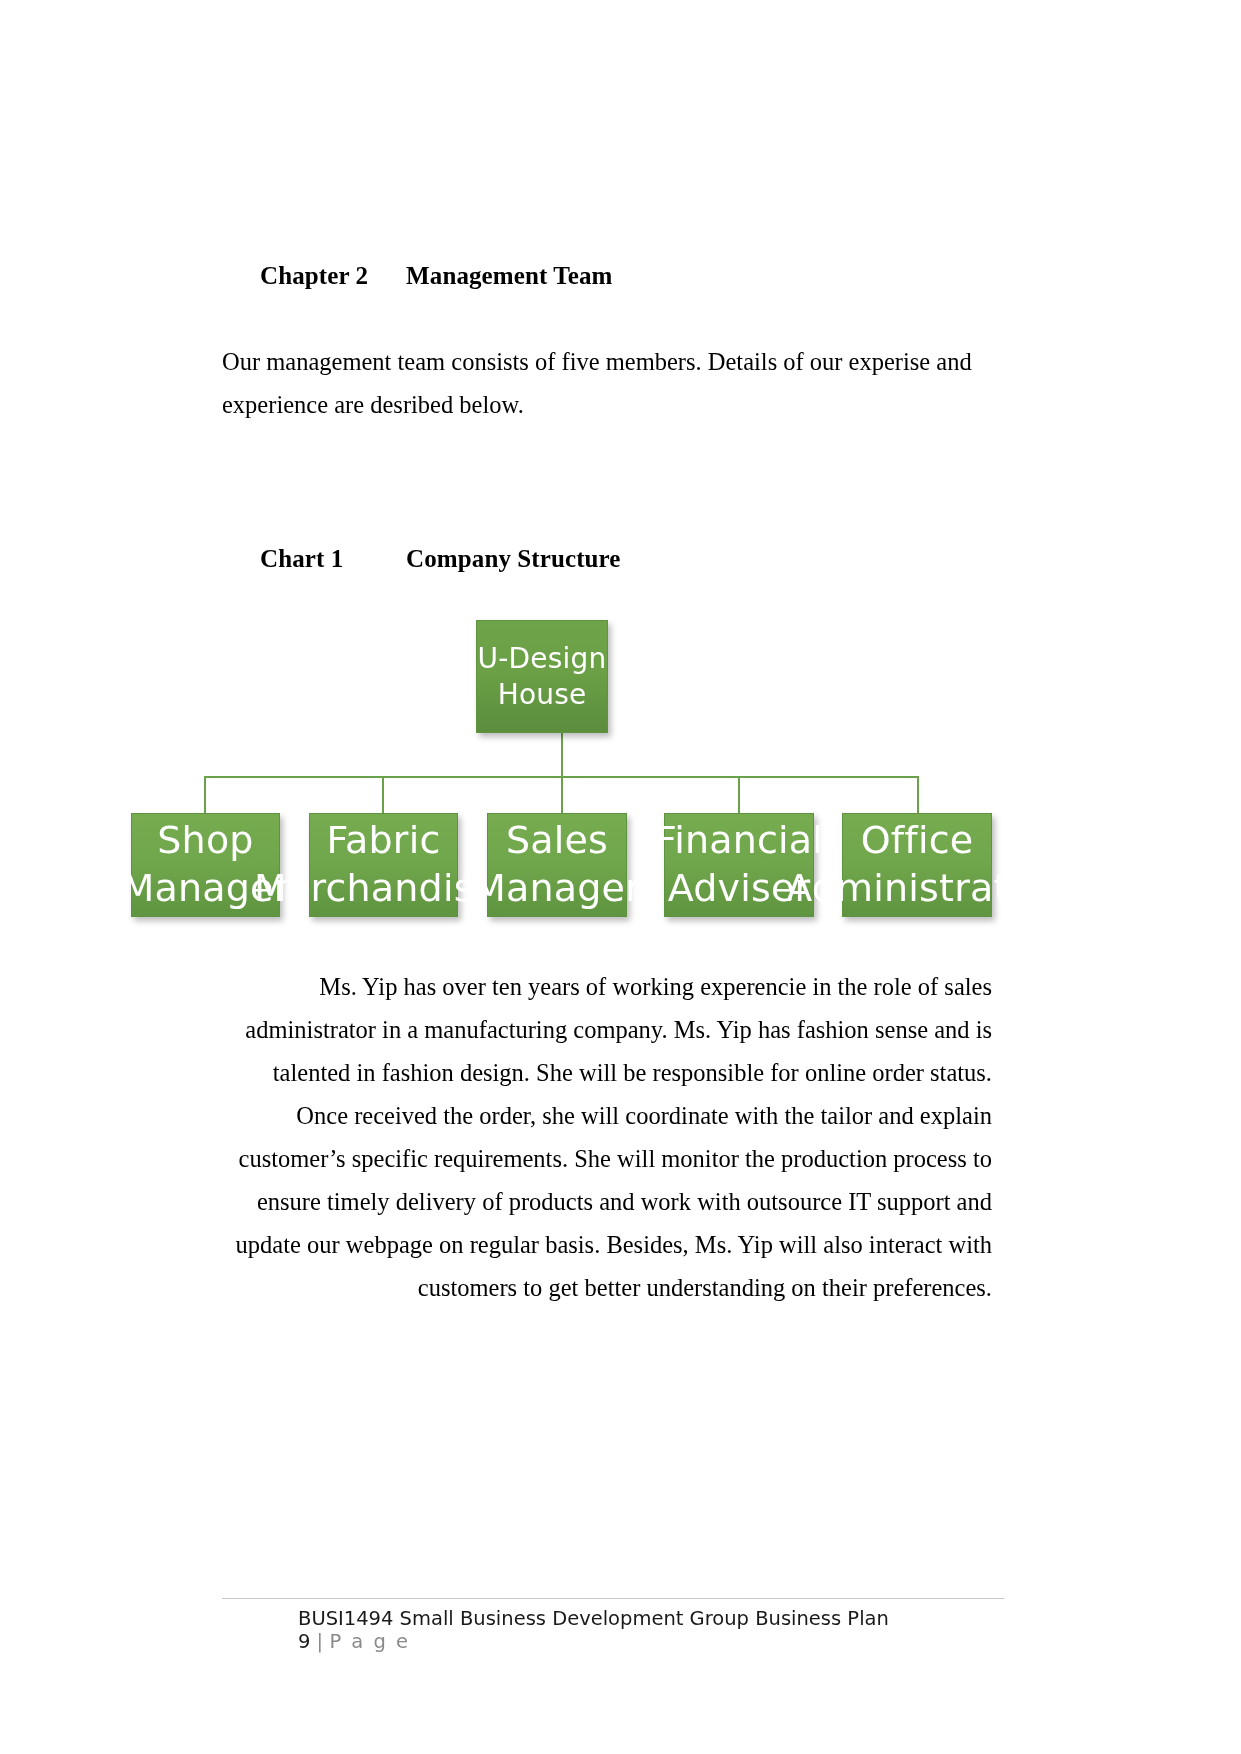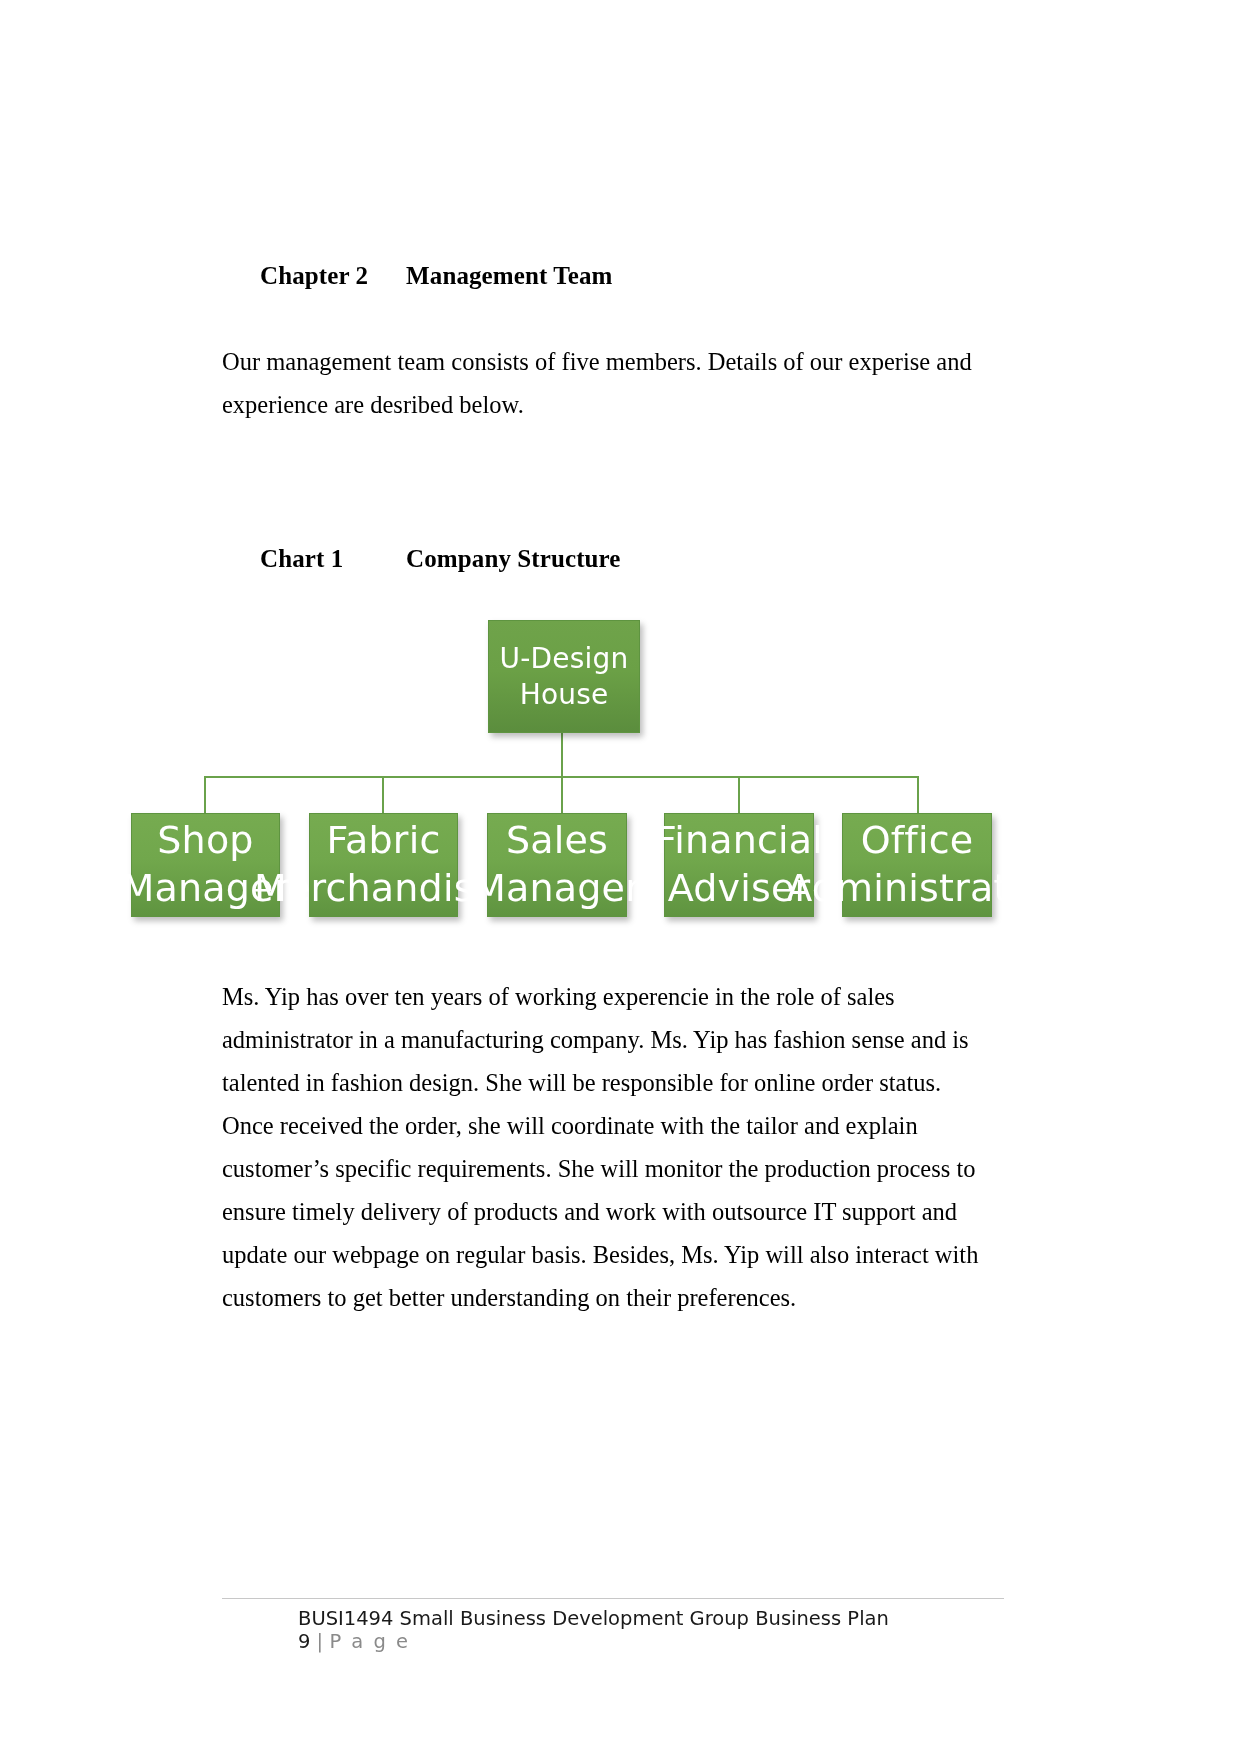--- a/index.html
+++ b/index.html
@@ -65,22 +65,23 @@
   .person-name {
     font-weight: bold;
     color: #1a1ab0;
   }
   .person-sep { font-weight: bold; color: #1a1ab0; }
   .person-role {
     font-style: italic;
     color: #1a1ab0;
   }
   .person-body {
-    margin-top: 10px;
+    margin-top: 0;
     width: 770px;
+    text-align: right;
   }
 
   
   .orgchart {
     position: absolute;
     left: 0;
     top: 620px;
     width: 1241px;
     height: 330px;
   }
@@ -97,23 +98,23 @@
     align-items: center;
     justify-content: center;
     text-align: center;
     line-height: 1.26;
     font-weight: 400;
     letter-spacing: 0.2px;
     white-space: pre-line;
   }
 
   .node-root {
-    left: 488px;
+    left: 476px;
     top: 0px;
-    width: 152px;
+    width: 132px;
     height: 113px;
     font-size: 28px;
     background: linear-gradient(180deg, #6fa34a 0%, #6ba046 45%, #5b8d3d 100%);
   }
 
   .node-child {
     top: 193px;
     height: 104px;
     font-size: 38px;
   }

